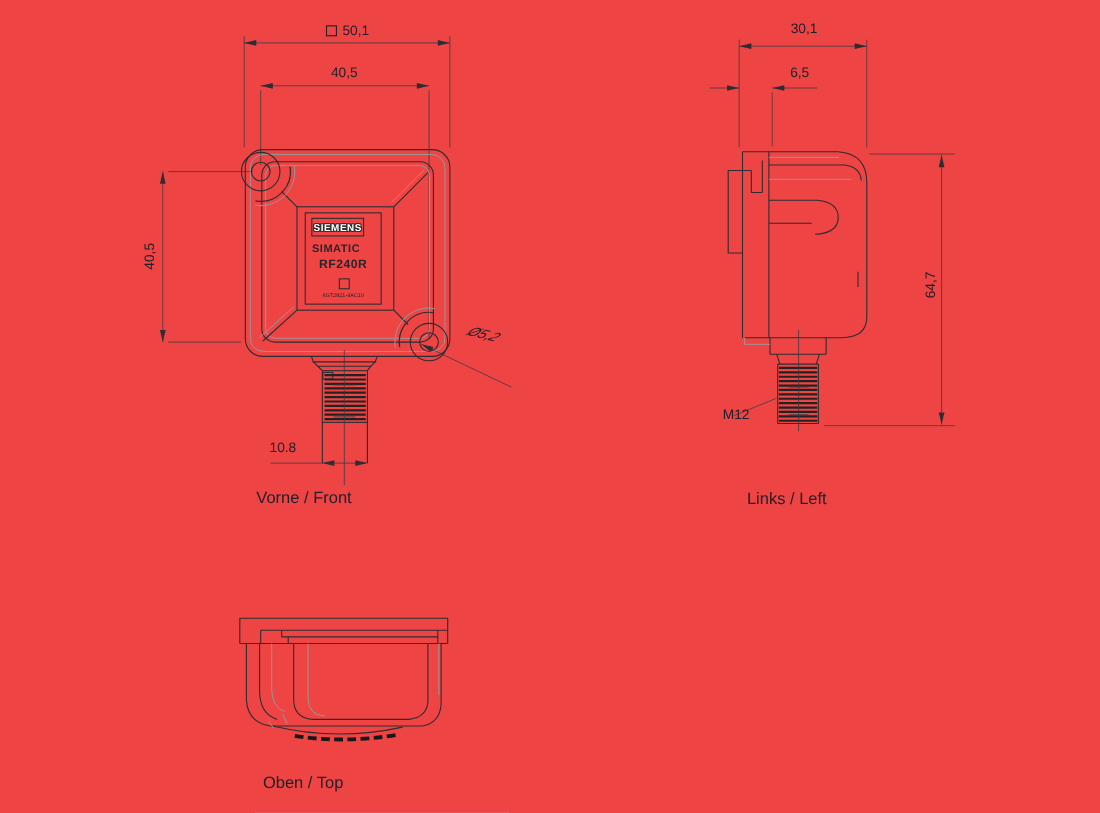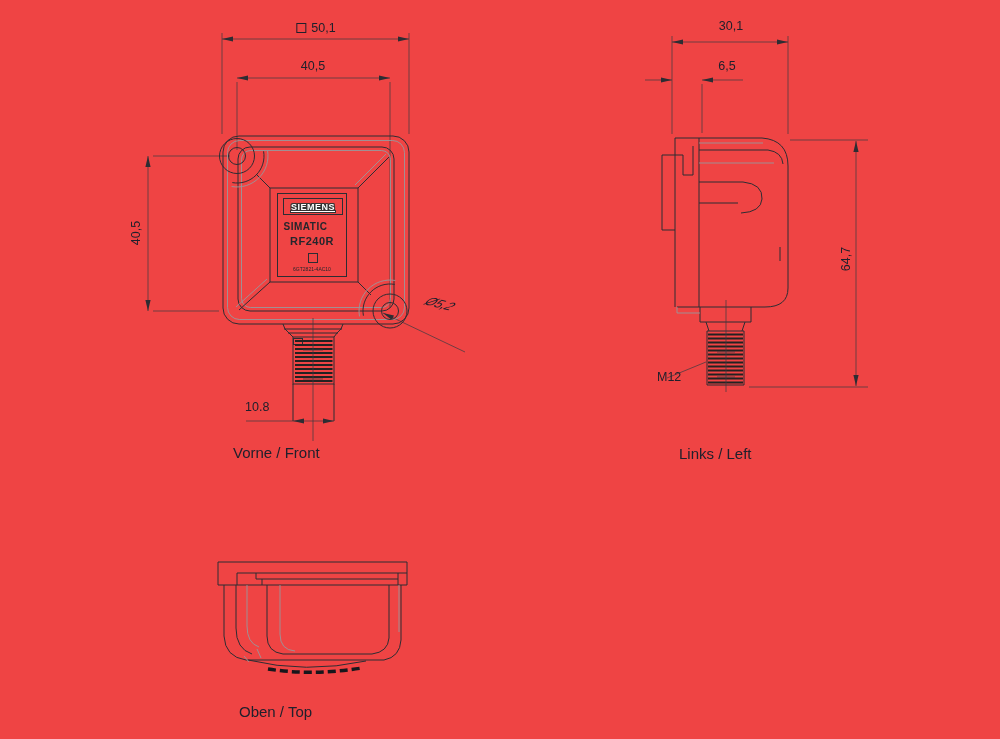--- a/index.html
+++ b/index.html
@@ -14,26 +14,26 @@
   .band{stroke:#17171c;stroke-width:3.5;fill:none;stroke-dasharray:8 4;}
   .dimtext{position:absolute;font-size:12.5px;color:#20202c;white-space:nowrap;line-height:1;}
   .ctr{transform:translateX(-50%);}
   .rot{transform:translate(-50%,-50%) rotate(-90deg);}
   .caption{position:absolute;font-size:15px;color:#20202c;white-space:nowrap;}
   .sq{display:inline-block;width:8px;height:8px;border:1.2px solid #20202c;
       margin-right:5px;vertical-align:-1px;}
   .dia{font-style:italic;transform:rotate(14deg) skewX(-30deg);}
   .plate{position:absolute;left:277px;top:193px;width:70px;height:84px;
          border:1px solid #2d2d33;box-sizing:border-box;}
-  .slogo{position:absolute;left:283px;top:198px;width:60px;height:17px;
+  .slogo{position:absolute;left:283px;top:198px;width:48px;height:17px;
          border:1.3px solid #2d2d33;box-sizing:border-box;display:flex;
          align-items:center;justify-content:center;font-weight:bold;font-size:9px;
          letter-spacing:.5px;color:#fff;
          text-shadow:-1px -1px 0 #333,1px -1px 0 #333,-1px 1px 0 #333,1px 1px 0 #333,
-                     -1px 0 0 #333,1px 0 0 #333,0 -1px 0 #333,0 1px 0 #333;text-decoration:underline;}
+                     -1px 0 0 #333,1px 0 0 #333,0 -1px 0 #333,0 1px 0 #333;}
   .ssub{position:absolute;left:277px;top:221px;width:57px;text-align:center;
         font-weight:bold;font-size:10px;letter-spacing:.5px;color:#26262c;}
   .smod{position:absolute;left:277px;top:235px;width:70px;text-align:center;
         font-weight:bold;font-size:11px;letter-spacing:.5px;color:#26262c;}
   .ssq{position:absolute;left:308px;top:253px;width:8px;height:8px;
        border:1px solid #2d2d33;}
   .spart{position:absolute;left:277px;top:266px;width:70px;text-align:center;
          font-size:5px;color:#26262c;letter-spacing:0;}
 </style>
 </head>

